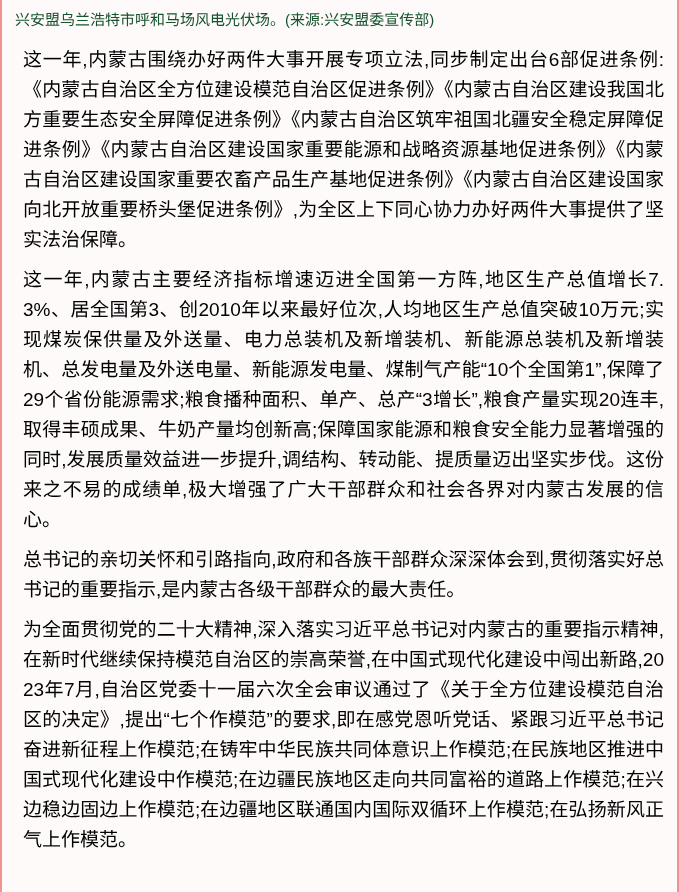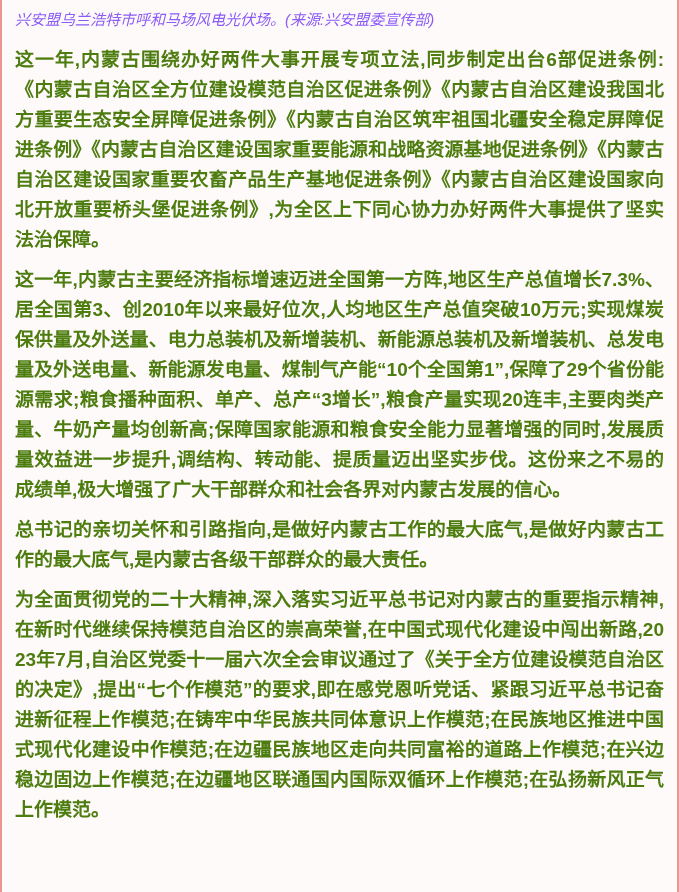--- a/index.html
+++ b/index.html
@@ -18,44 +18,42 @@
     width: 679px;
     height: 892px;
     border-left: 2px solid #ed9390;
     border-right: 2px solid #ed9390;
     background: #fffafa;
     padding: 9px 13px 0 13px;
     overflow: hidden;
   }
   .photo-caption {
     margin: 0 0 15px 0;
-    color: #8b5cf6;
+    color: #14532d;
     font-size: 15px;
     line-height: 21px;
     text-align: justify;
-    font-style: italic;
   }
   .body-paragraph {
-    margin: 0 0 10px 0;
-    color: #4d7c0f;
+    margin: 0 0 10px 8px;
+    color: #000000;
     font-size: 19px;
     line-height: 30px;
     text-align: justify;
     text-justify: inter-ideograph;
     word-break: break-all;
-    font-weight: bold;
   }
 </style>
 </head>
 <body>
 
 <div class="article-panel">
   <p class="photo-caption">兴安盟乌兰浩特市呼和马场风电光伏场。(来源:兴安盟委宣传部)</p>
 
   <p class="body-paragraph">这一年,内蒙古围绕办好两件大事开展专项立法,同步制定出台6部促进条例:《内蒙古自治区全方位建设模范自治区促进条例》《内蒙古自治区建设我国北方重要生态安全屏障促进条例》《内蒙古自治区筑牢祖国北疆安全稳定屏障促进条例》《内蒙古自治区建设国家重要能源和战略资源基地促进条例》《内蒙古自治区建设国家重要农畜产品生产基地促进条例》《内蒙古自治区建设国家向北开放重要桥头堡促进条例》,为全区上下同心协力办好两件大事提供了坚实法治保障。</p>
 
-  <p class="body-paragraph">这一年,内蒙古主要经济指标增速迈进全国第一方阵,地区生产总值增长7.3%、居全国第3、创2010年以来最好位次,人均地区生产总值突破10万元;实现煤炭保供量及外送量、电力总装机及新增装机、新能源总装机及新增装机、总发电量及外送电量、新能源发电量、煤制气产能“10个全国第1”,保障了29个省份能源需求;粮食播种面积、单产、总产“3增长”,粮食产量实现20连丰,主要肉类产量、牛奶产量均创新高;保障国家能源和粮食安全能力显著增强的同时,发展质量效益进一步提升,调结构、转动能、提质量迈出坚实步伐。这份来之不易的成绩单,极大增强了广大干部群众和社会各界对内蒙古发展的信心。</p>
+  <p class="body-paragraph">这一年,内蒙古主要经济指标增速迈进全国第一方阵,地区生产总值增长7.3%、居全国第3、创2010年以来最好位次,人均地区生产总值突破10万元;实现煤炭保供量及外送量、电力总装机及新增装机、新能源总装机及新增装机、总发电量及外送电量、新能源发电量、煤制气产能“10个全国第1”,保障了29个省份能源需求;粮食播种面积、单产、总产“3增长”,粮食产量实现20连丰,取得丰硕成果、牛奶产量均创新高;保障国家能源和粮食安全能力显著增强的同时,发展质量效益进一步提升,调结构、转动能、提质量迈出坚实步伐。这份来之不易的成绩单,极大增强了广大干部群众和社会各界对内蒙古发展的信心。</p>
 
 
-  <p class="body-paragraph">总书记的亲切关怀和引路指向,是做好内蒙古工作的最大底气,是做好内蒙古工作的最大底气,是内蒙古各级干部群众的最大责任。</p>
+  <p class="body-paragraph">总书记的亲切关怀和引路指向,政府和各族干部群众深深体会到,贯彻落实好总书记的重要指示,是内蒙古各级干部群众的最大责任。</p>
 
   <p class="body-paragraph">为全面贯彻党的二十大精神,深入落实习近平总书记对内蒙古的重要指示精神,在新时代继续保持模范自治区的崇高荣誉,在中国式现代化建设中闯出新路,2023年7月,自治区党委十一届六次全会审议通过了《关于全方位建设模范自治区的决定》,提出“七个作模范”的要求,即在感党恩听党话、紧跟习近平总书记奋进新征程上作模范;在铸牢中华民族共同体意识上作模范;在民族地区推进中国式现代化建设中作模范;在边疆民族地区走向共同富裕的道路上作模范;在兴边稳边固边上作模范;在边疆地区联通国内国际双循环上作模范;在弘扬新风正气上作模范。</p>
 </div>
 
 </body></html>

